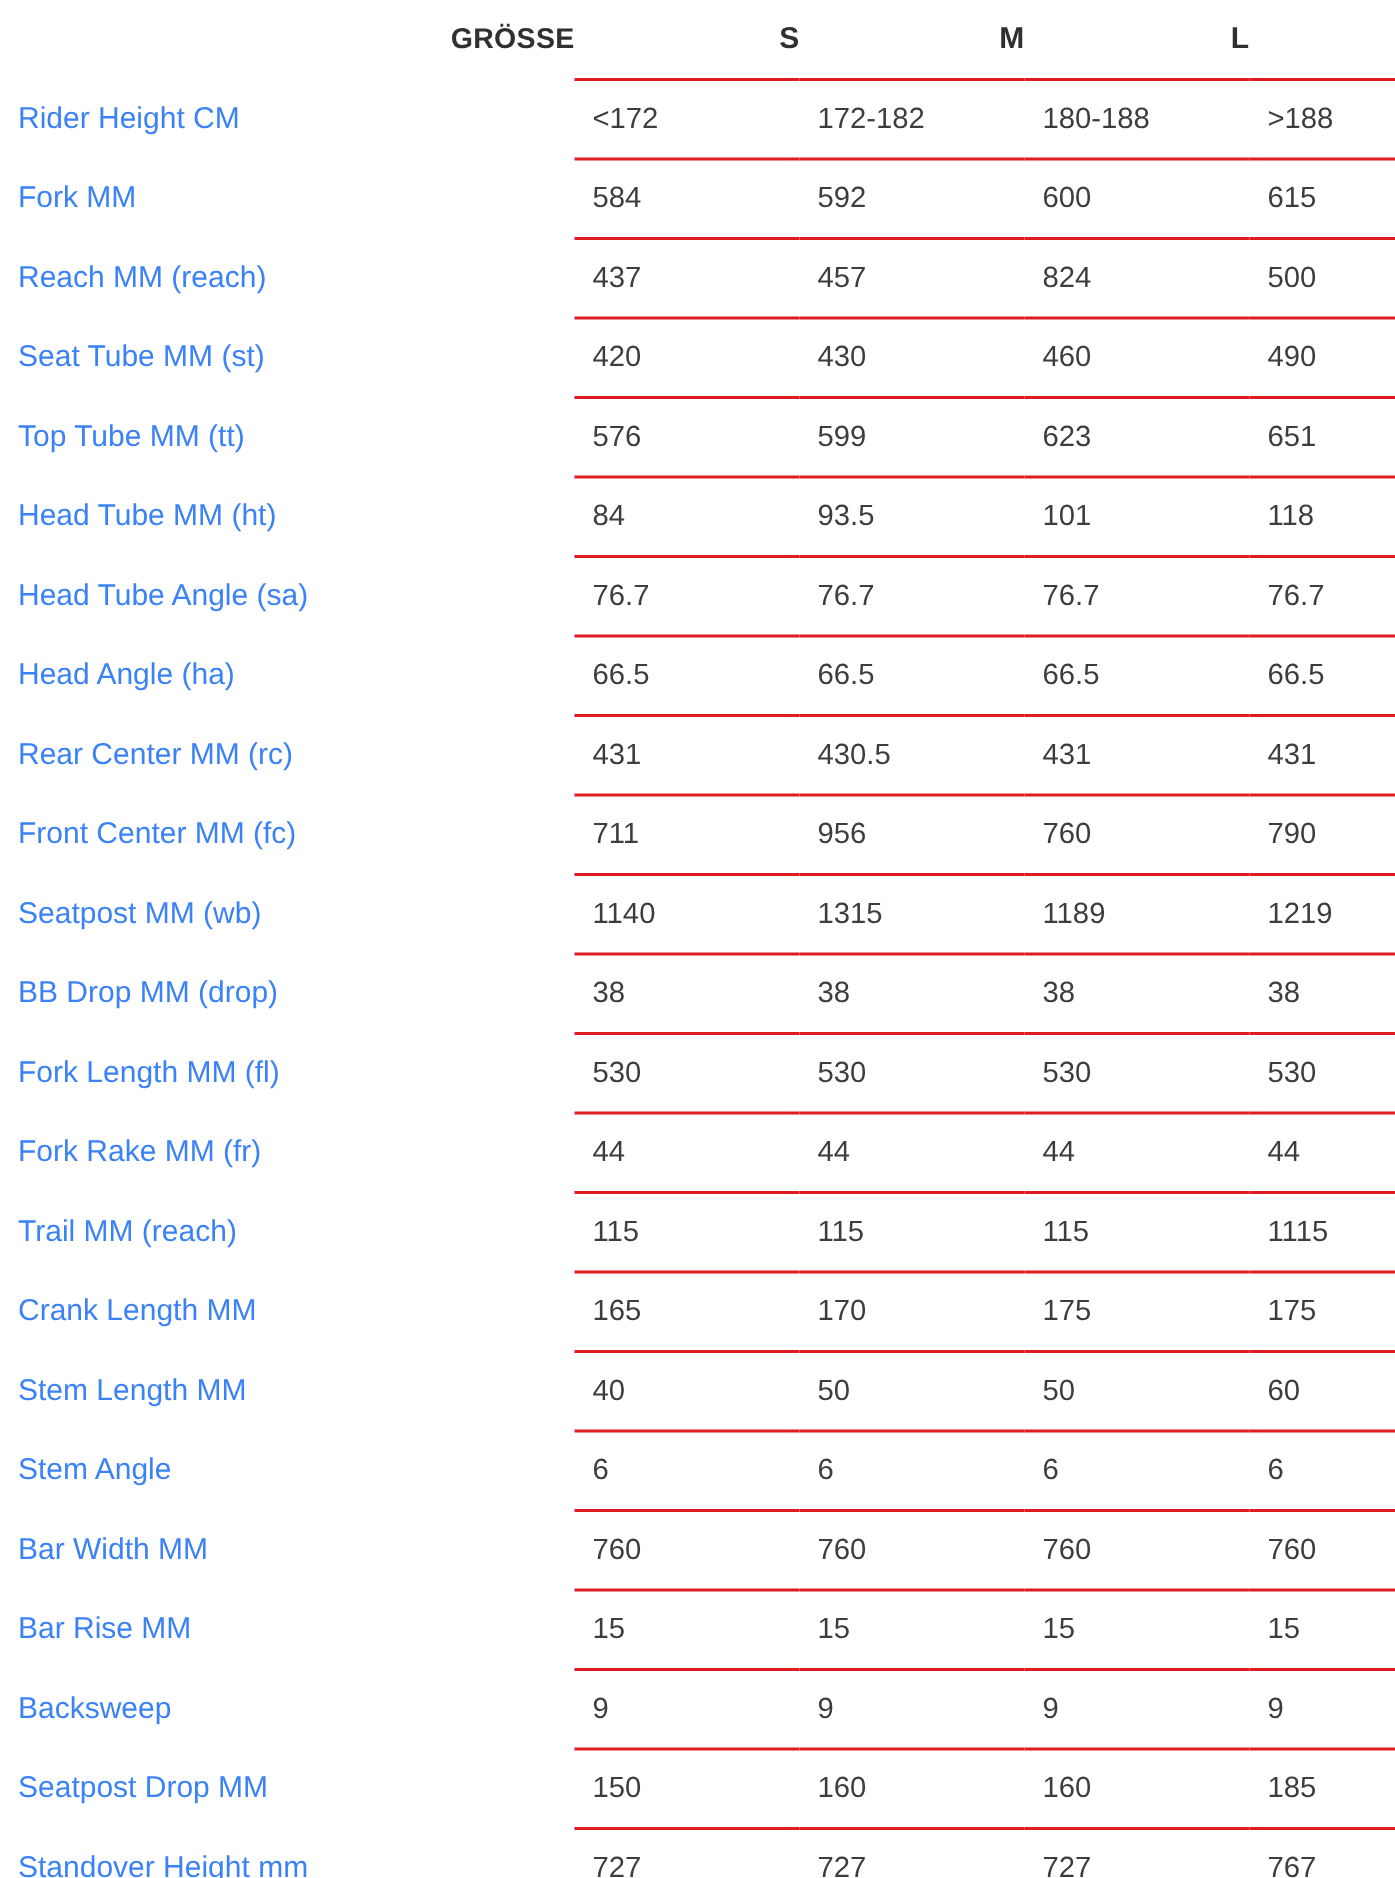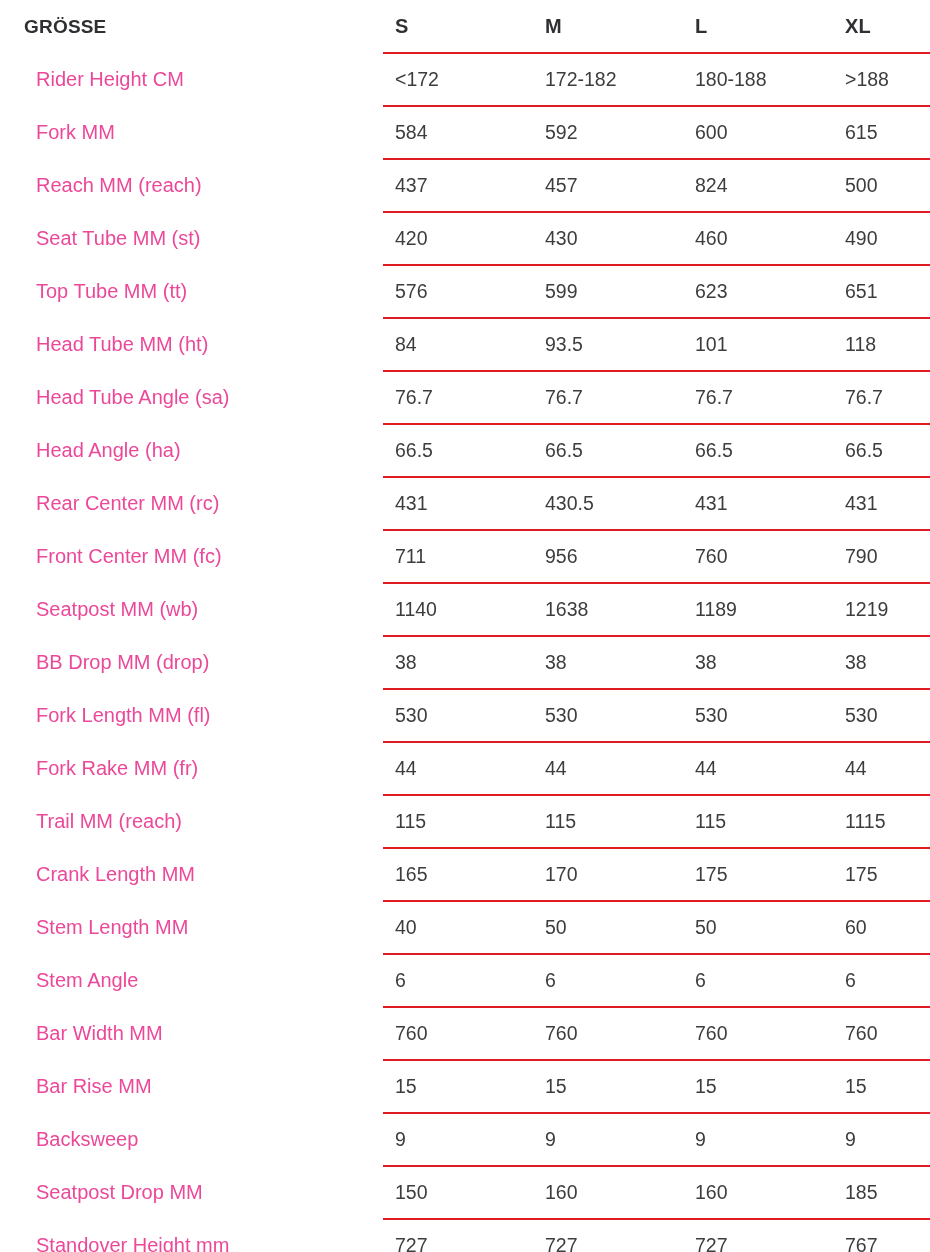--- a/index.html
+++ b/index.html
@@ -26,21 +26,21 @@
   .col-label { width: 383px; }
   .col-size  { width: 150px; }
   .col-size-last { width: 147px; }
 
   
   .geo-table thead th {
     padding: 0;
     margin: 0;
     height: 52px;
     vertical-align: middle;
-    text-align: left;
+    text-align: right;
     font-weight: bold;
     font-size: 20px;
     letter-spacing: 0.2px;
     color: #2f3032;
     border: none;
   }
   .geo-table thead th.th-label {
     padding-left: 24px;
     font-size: 19px;
   }
@@ -56,23 +56,23 @@
     margin: 0;
     height: 51px;
     vertical-align: middle;
     text-align: left;
     font-size: 19.5px;
     font-weight: normal;
     color: #3a3b3d;
     border: none;
   }
   .geo-table tbody td.td-label {
-    padding-left: 36px;
+    padding-left: 12px;
     font-size: 20px;
-    color: #ec4899;
+    color: #3b82f6;
   }
   .geo-table tbody td.td-value {
     padding-left: 12px;
     border-bottom: 2px solid #e01b22;
     color: #3c3d3f;
   }
   
   .geo-table tbody tr:last-child td.td-value {
     border-bottom: none;
   }
@@ -164,21 +164,21 @@
       <tr>
         <td class="td-label">Front Center MM (fc)</td>
         <td class="td-value">711</td>
         <td class="td-value">956</td>
         <td class="td-value">760</td>
         <td class="td-value">790</td>
       </tr>
       <tr>
         <td class="td-label">Seatpost MM (wb)</td>
         <td class="td-value">1140</td>
-        <td class="td-value">1638</td>
+        <td class="td-value">1315</td>
         <td class="td-value">1189</td>
         <td class="td-value">1219</td>
       </tr>
       <tr>
         <td class="td-label">BB Drop MM (drop)</td>
         <td class="td-value">38</td>
         <td class="td-value">38</td>
         <td class="td-value">38</td>
         <td class="td-value">38</td>
       </tr>

